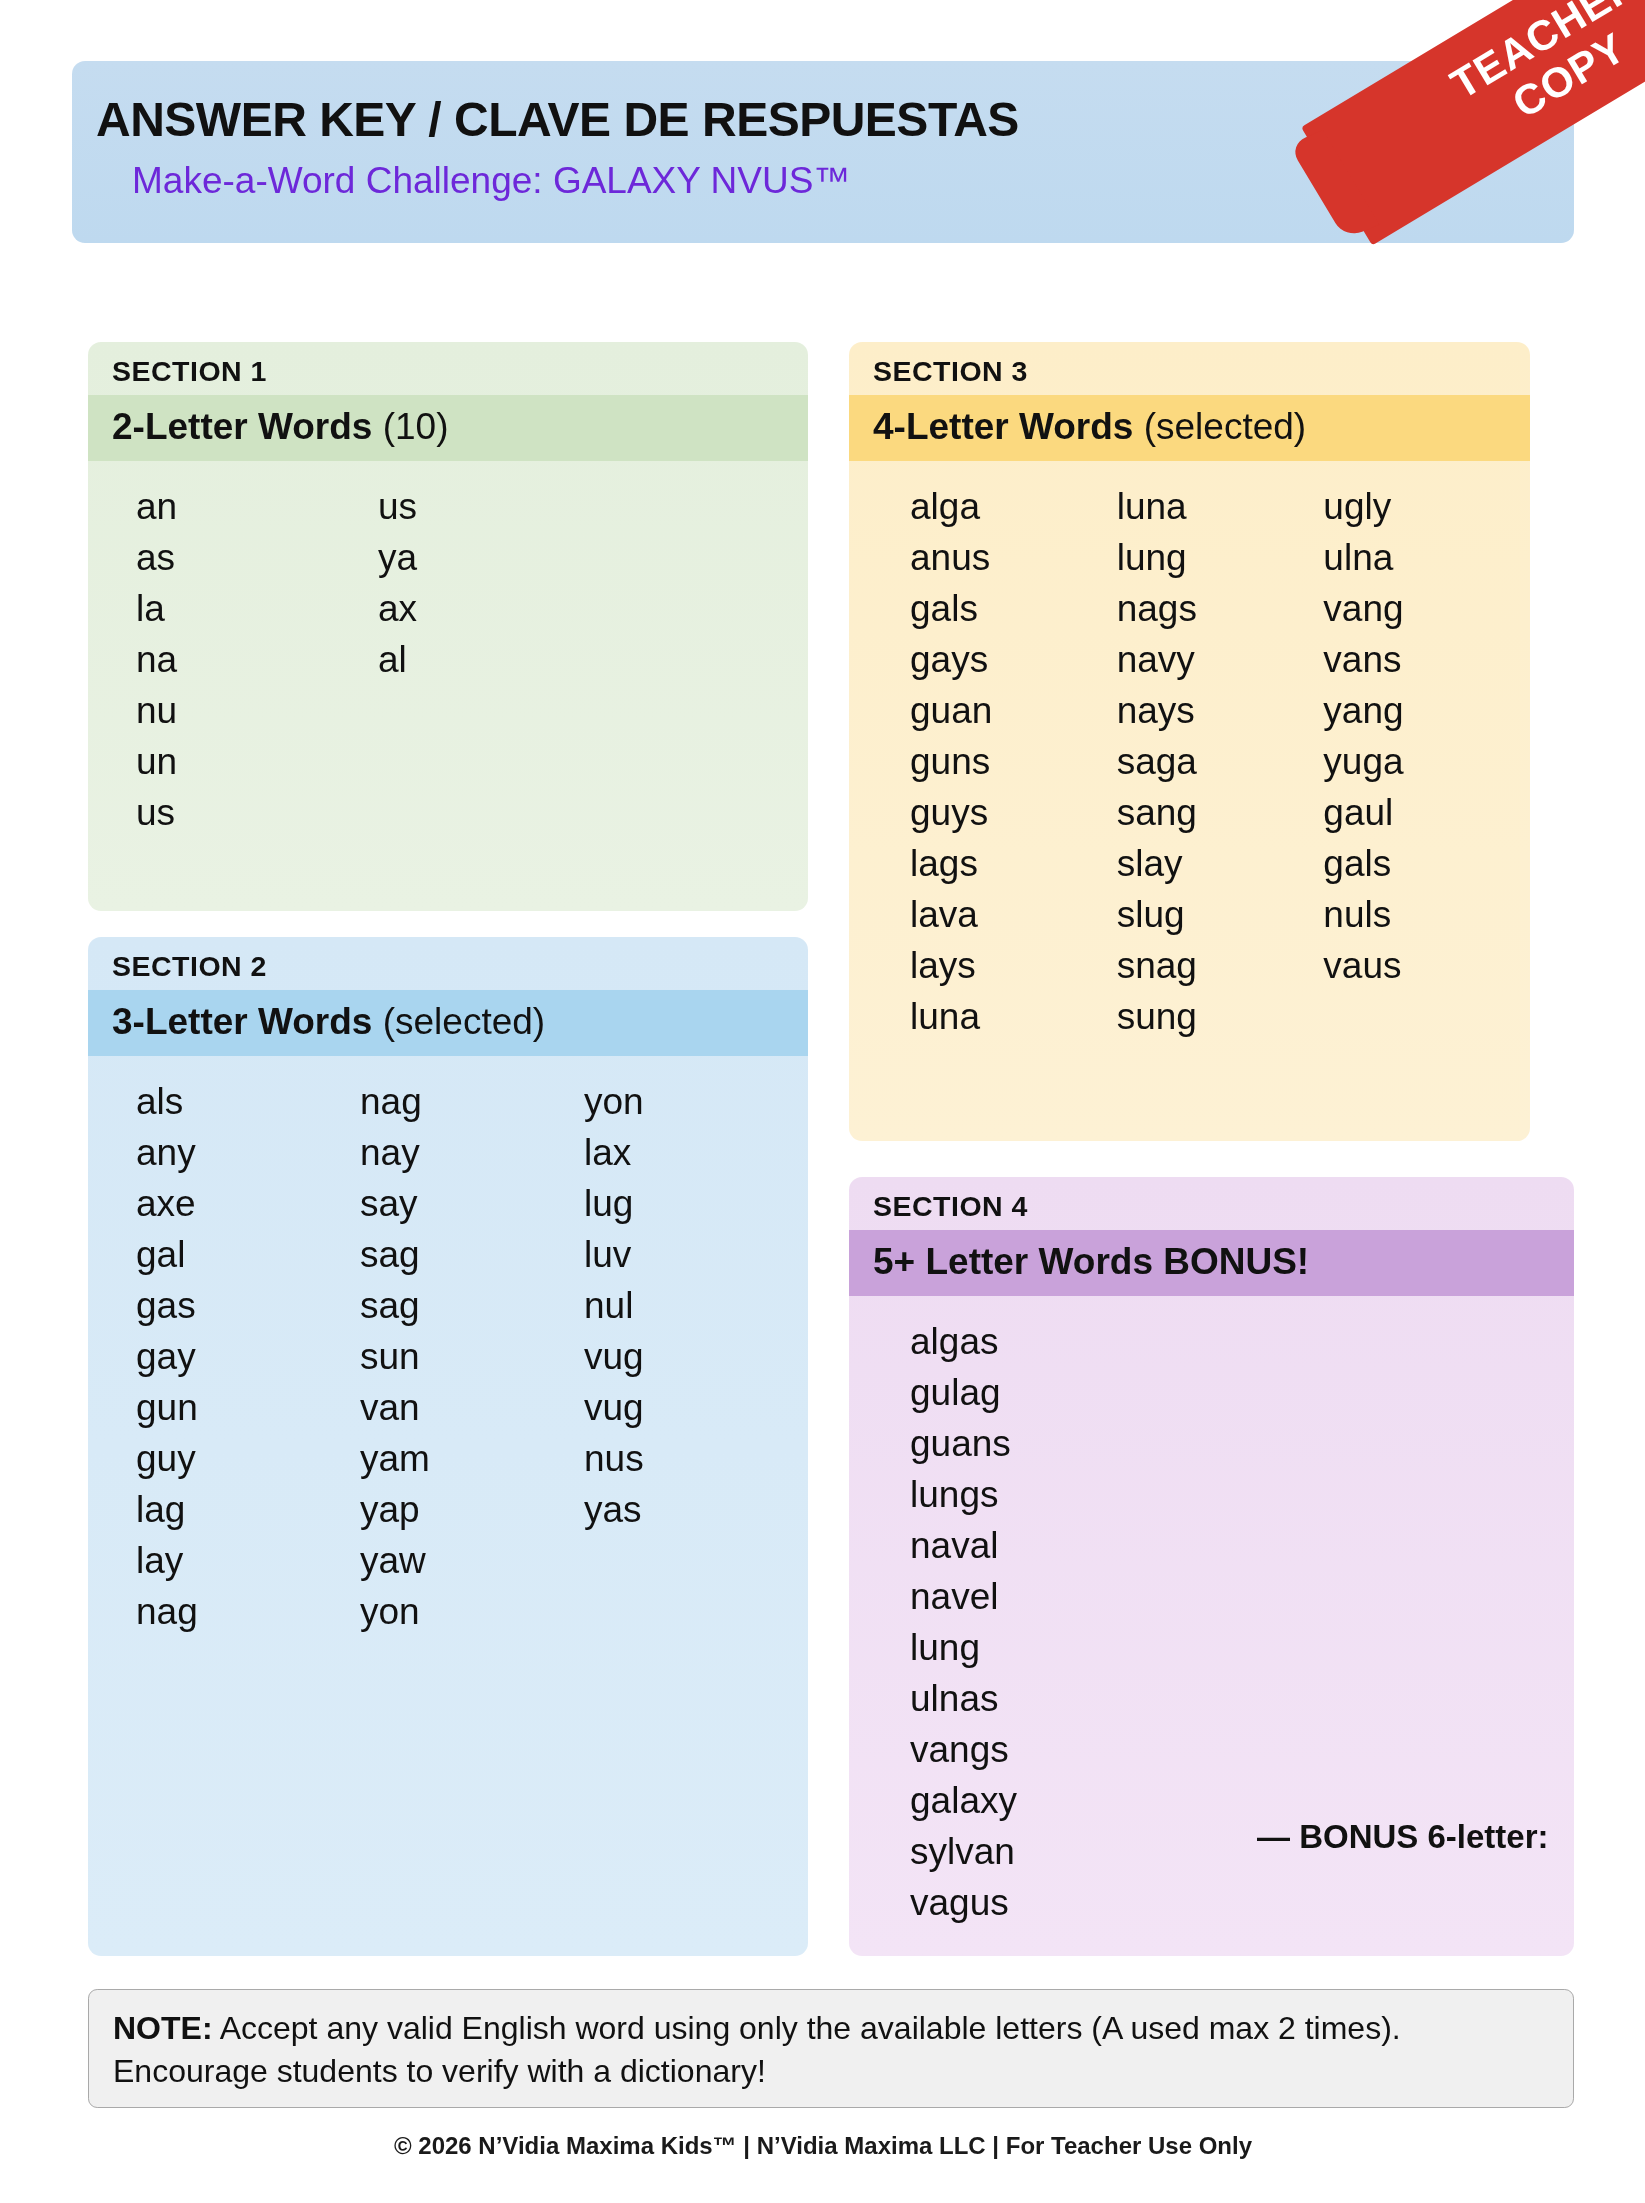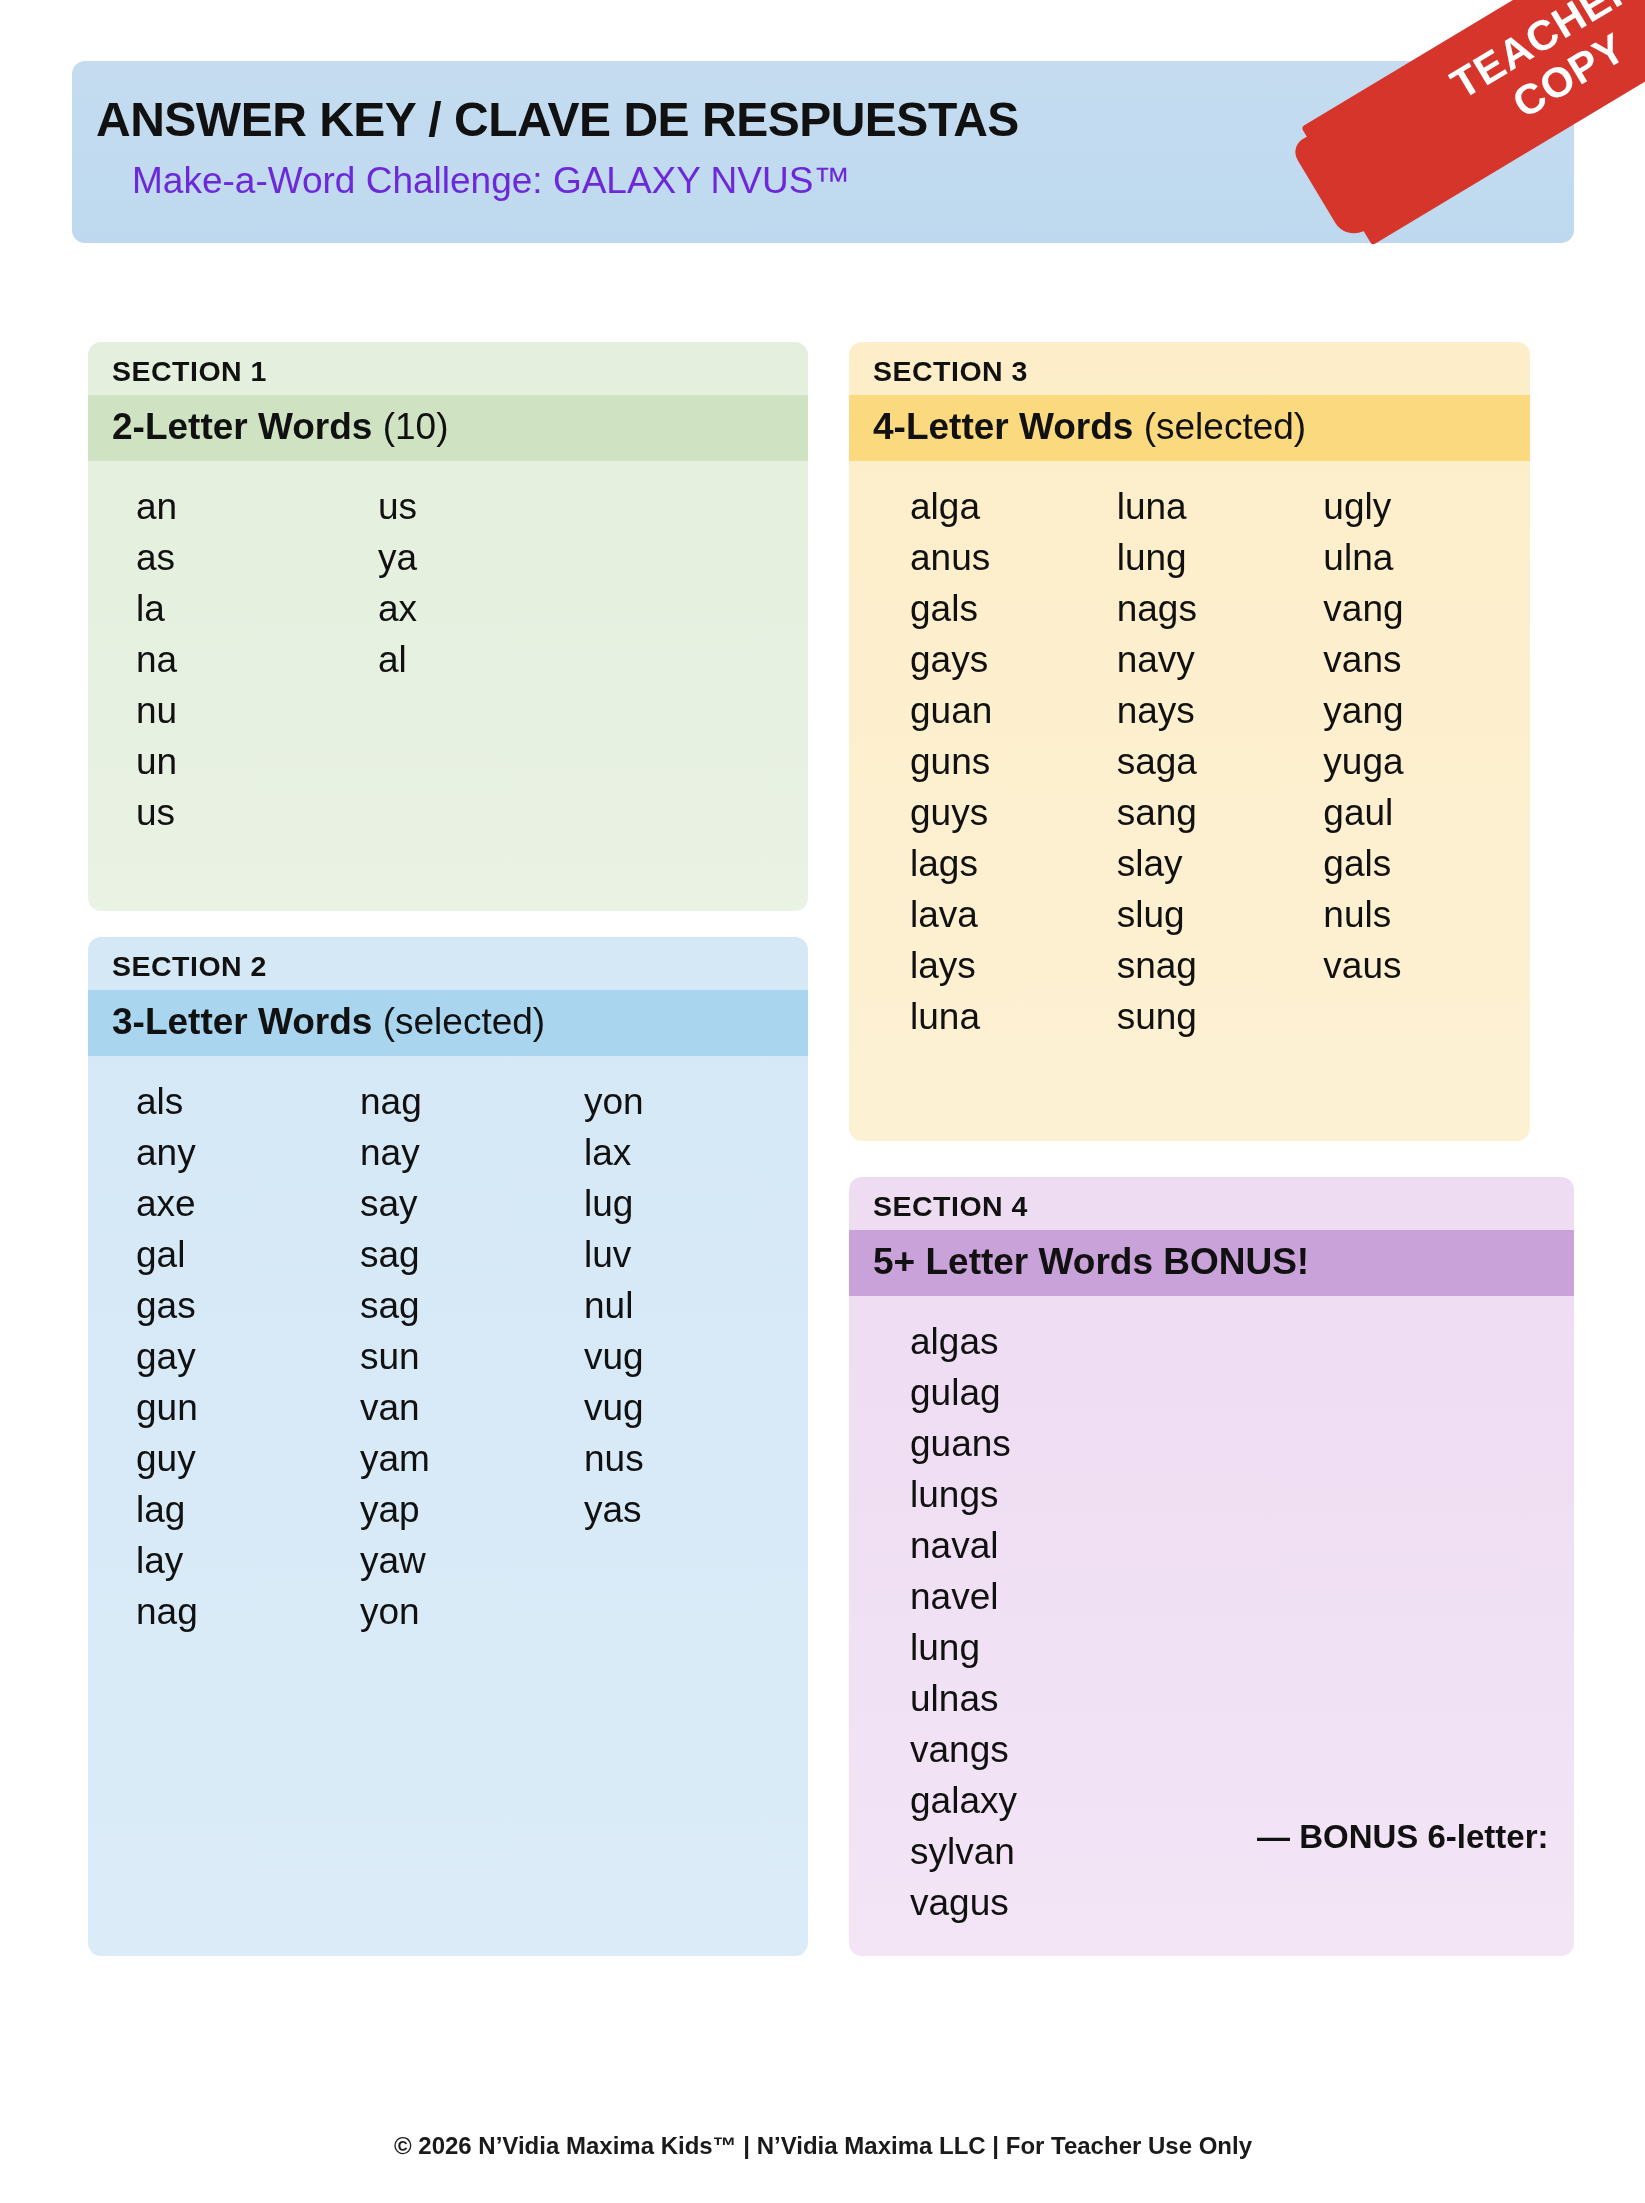--- a/index.html
+++ b/index.html
@@ -362,16 +362,19 @@
         <div>ulnas</div>
         <div>vangs</div>
         <div>galaxy</div>
         <div>sylvan</div>
         <div>vagus</div>
       </div>
     </div>
     <div class="bonus-note">— BONUS 6-letter:</div>
   </div>
 
+  <div class="note">
+    <b>NOTE:</b><span> Accept any valid English word using only the available letters (A used max 2 times). Encourage students to verify with a dictionary!</span>
+  </div>
 
   <div class="footer">© 2026 N’Vidia Maxima Kids™ | N’Vidia Maxima LLC | For Teacher Use Only</div>
 </div>
 
 
 </body></html>

